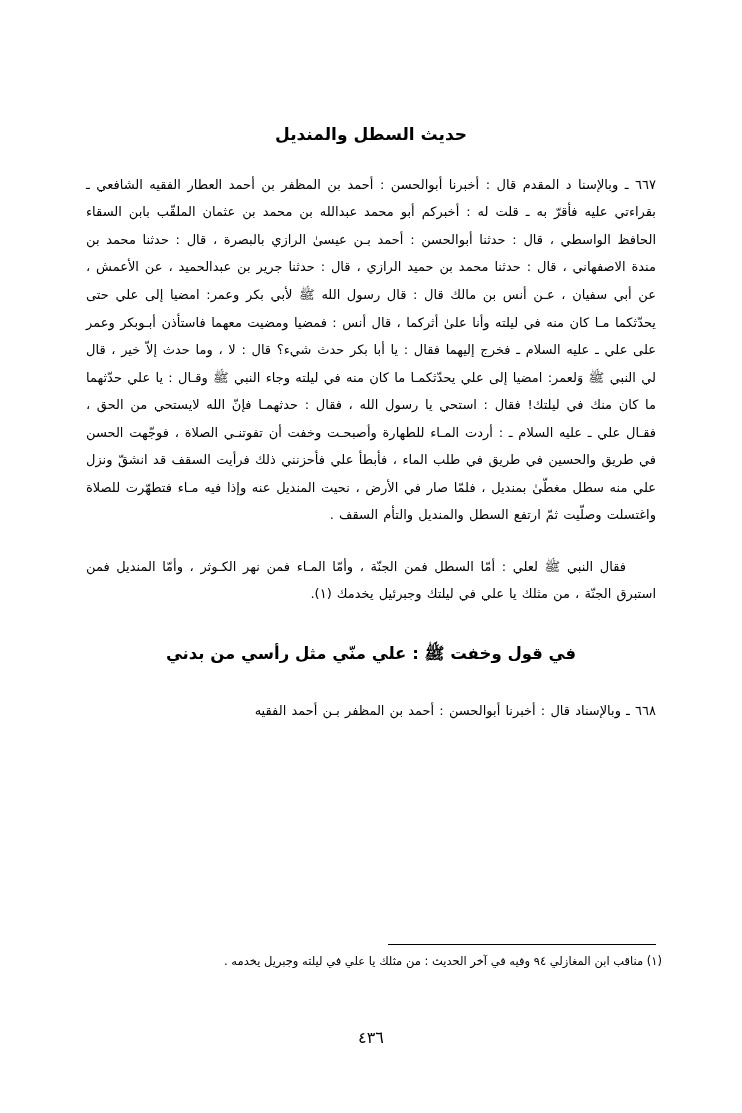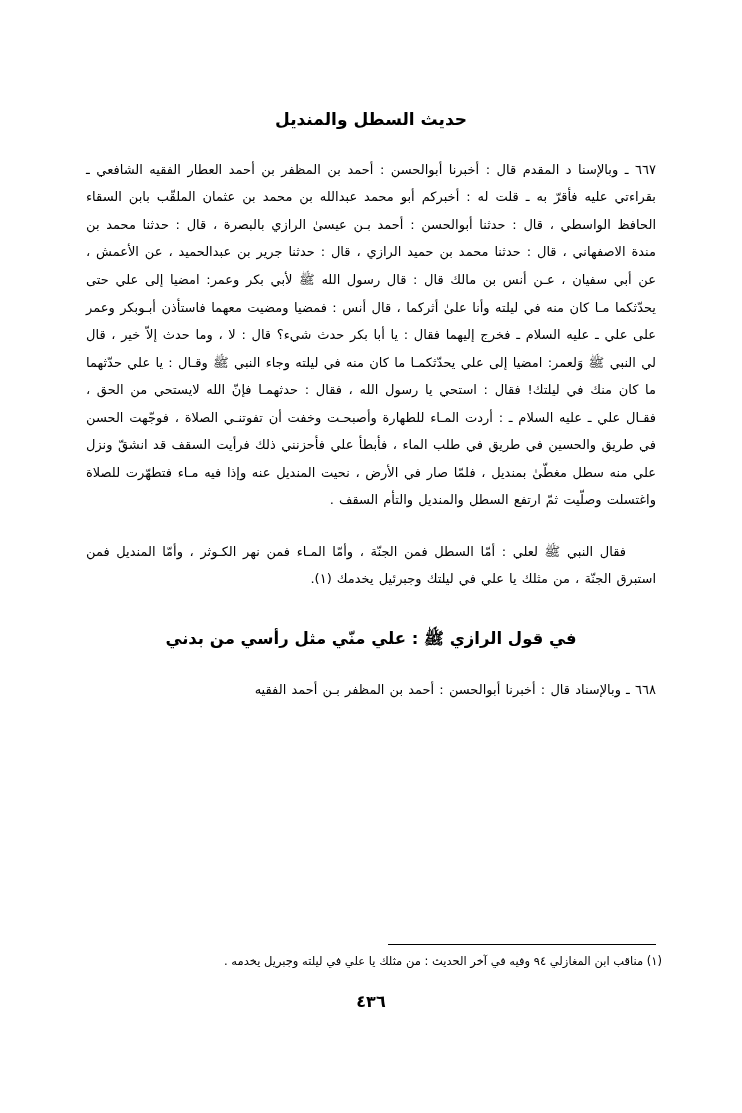--- a/index.html
+++ b/index.html
@@ -14,21 +14,21 @@
     font-family: "DejaVu Sans", "Liberation Sans", sans-serif;
     color: #000000;
     overflow: hidden;
   }
   .page {
     position: absolute;
     top: 0; left: 0;
     width: 742px;
     height: 1113px;
     box-sizing: border-box;
-    padding: 0 86px;
+    padding: 15px 86px;
     direction: rtl;
   }
   .heading {
     text-align: center;
     font-size: 17px;
     font-weight: bold;
     margin-top: 108px;
     letter-spacing: 0px;
     line-height: 1.4;
   }
@@ -44,62 +44,61 @@
     text-indent: 30px;
   }
   .sub-heading {
     text-align: center;
     font-size: 16.5px;
     font-weight: bold;
     margin-top: 34px;
     line-height: 1.5;
   }
   .body-block.third {
-    margin-top: 24px;
+    margin-top: 30px;
   }
   .footnote-rule {
     position: absolute;
     top: 944px;
     right: 86px;
     width: 268px;
     height: 0;
     border-top: 1px solid #000;
   }
   .footnote {
     position: absolute;
     top: 952px;
     right: 80px;
     left: 86px;
     font-size: 11.5px;
     line-height: 1.7;
     text-align: right;
   }
   .page-number {
     position: absolute;
-    top: 992px;
+    top: 1028px;
     left: 0;
     width: 742px;
     text-align: center;
     font-size: 16px;
     letter-spacing: 1px;
-    font-weight: bold;
   }
 </style>
 </head>
 <body>
 
 <div class="page">
 
   <div class="heading">حديث السطل والمنديل</div>
 
   <div class="body-block">٦٦٧ ـ وبالإسنا د المقدم قال : أخبرنا أبوالحسن : أحمد بن المظفر بن أحمد العطار الفقيه الشافعي ـ بقراءتي عليه فأقرّ به ـ قلت له : أخبركم أبو محمد عبدالله بن محمد بن عثمان الملقّب بابن السقاء الحافظ الواسطي ، قال : حدثنا أبوالحسن : أحمد بـن عيسىٰ الرازي بالبصرة ، قال : حدثنا محمد بن مندة الاصفهاني ، قال : حدثنا محمد بن حميد الرازي ، قال : حدثنا جرير بن عبدالحميد ، عن الأعمش ، عن أبي سفيان ، عـن أنس بن مالك قال : قال رسول الله ﷺ لأبي بكر وعمر: امضيا إلى علي حتى يحدّثكما مـا كان منه في ليلته وأنا علىٰ أثركما ، قال أنس : فمضيا ومضيت معهما فاستأذن أبـوبكر وعمر على علي ـ عليه السلام ـ فخرج إليهما فقال : يا أبا بكر حدث شيء؟ قال : لا ، وما حدث إلاّ خير ، قال لي النبي ﷺ وَلعمر: امضيا إلى علي يحدّثكمـا ما كان منه في ليلته وجاء النبي ﷺ وقـال : يا علي حدّثهما ما كان منك في ليلتك! فقال : استحي يا رسول الله ، فقال : حدثهمـا فإنّ الله لايستحي من الحق ، فقـال علي ـ عليه السلام ـ : أردت المـاء للطهارة وأصبحـت وخفت أن تفوتنـي الصلاة ، فوجّهت الحسن في طريق والحسين في طريق في طلب الماء ، فأبطأ علي فأحزنني ذلك فرأيت السقف قد انشقّ ونزل علي منه سطل مغطّىٰ بمنديل ، فلمّا صار في الأرض ، نحيت المنديل عنه وإذا فيه مـاء فتطهّرت للصلاة واغتسلت وصلّيت ثمّ ارتفع السطل والمنديل والتأم السقف .</div>
 
   <div class="body-block second">فقال النبي ﷺ لعلي : أمّا السطل فمن الجنّة ، وأمّا المـاء فمن نهر الكـوثر ، وأمّا المنديل فمن استبرق الجنّة ، من مثلك يا علي في ليلتك وجبرئيل يخدمك (١).</div>
 
-  <div class="sub-heading">في قول الرازي ﷺ : علي منّي مثل رأسي من بدني</div>
+  <div class="sub-heading">في قول وخفت ﷺ : علي منّي مثل رأسي من بدني</div>
 
   <div class="body-block third">٦٦٨ ـ وبالإسناد قال : أخبرنا أبوالحسن : أحمد بن المظفر بـن أحمد الفقيه</div>
 
 </div>
 
 <div class="footnote-rule"></div>
 <div class="footnote">(١) مناقب ابن المغازلي ٩٤ وفيه في آخر الحديث : من مثلك يا علي في ليلته وجبريل يخدمه .</div>
 <div class="page-number">٤٣٦</div>
 
 </body></html>

